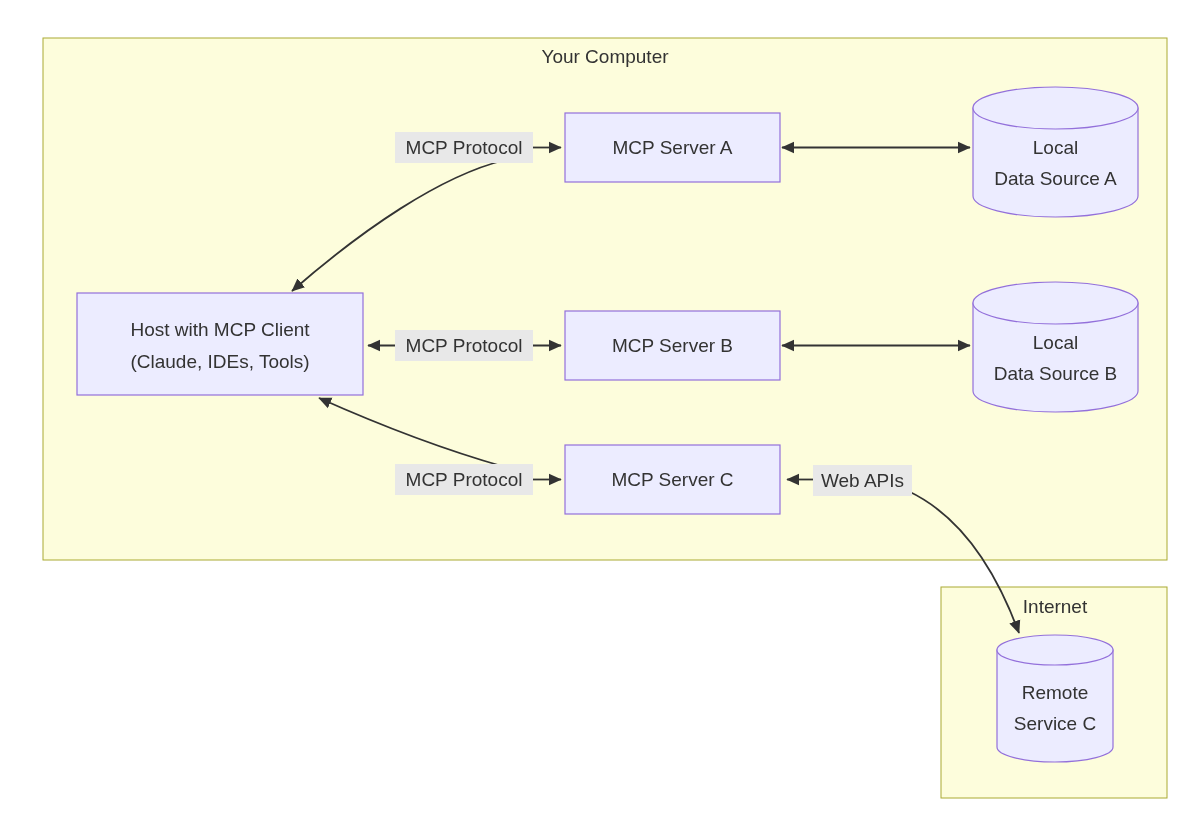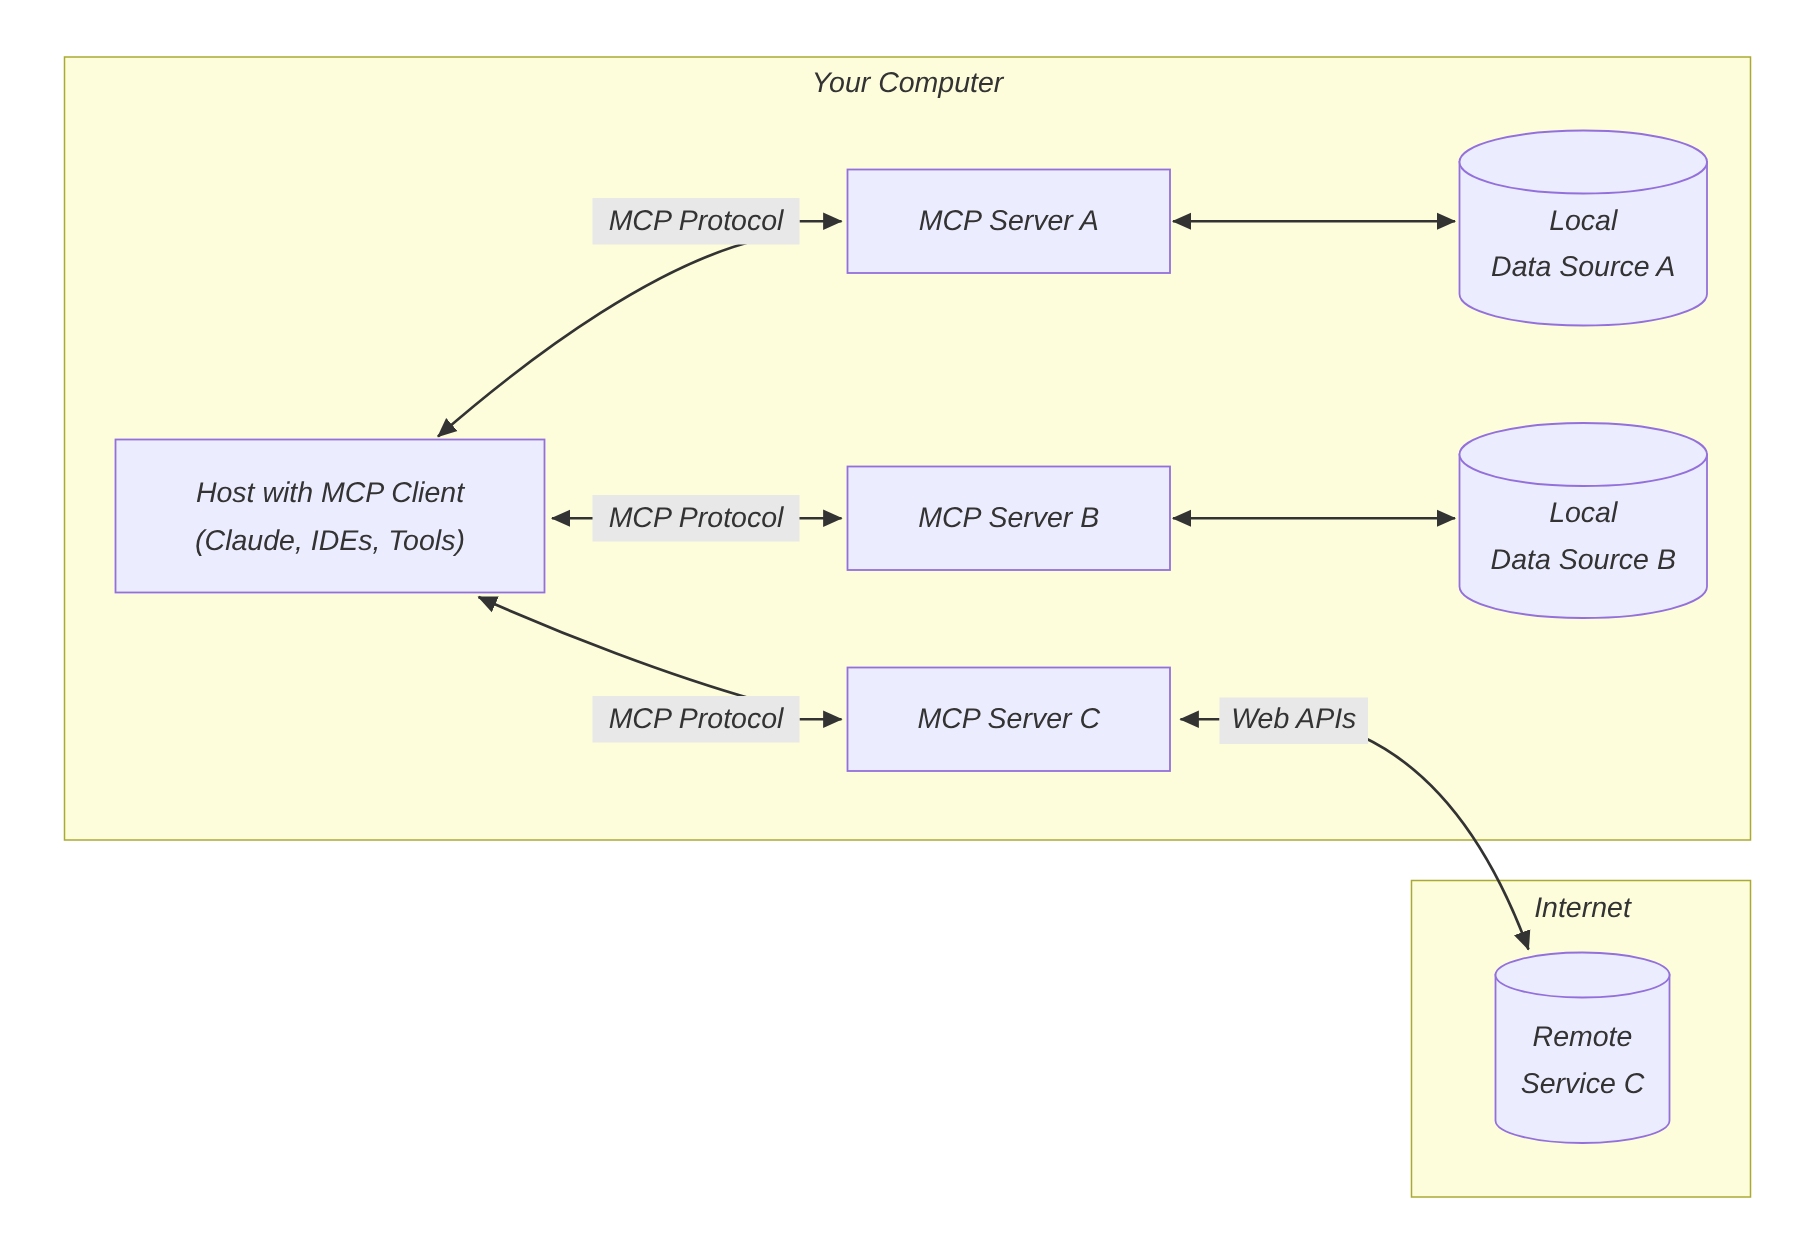--- a/index.html
+++ b/index.html
@@ -2,21 +2,21 @@
 <html style="--cluster-fill: #fdfddc; --cluster-border: #aaaa33; --node-fill: #ececff; --node-border: #9370db; --edge: #333333; --edge-label-bg: #e8e8e8; --text: #333333; --background: #ffffff;"><head>
 <meta charset="utf-8">
 <style>
   :root{
     --cluster-fill:#fdfddc; --cluster-border:#aaaa33;
     --node-fill:#ececff;    --node-border:#9370db;
     --edge:#333333;         --edge-label-bg:#e8e8e8;
     --text:#333333;         --background:#ffffff;
   }
   html,body{margin:0;padding:0;background:var(--background);}
-  .wrap{position:relative;width:1200px;height:836px;overflow:hidden;font-style:italic;}
+  .wrap{position:relative;width:1200px;height:836px;overflow:hidden;}
   svg{display:block;}
   svg text{
     font-family:"Liberation Sans", sans-serif;
     font-size:19px;
     fill:var(--text);
   }
   .cluster{fill:var(--cluster-fill);stroke:var(--cluster-border);stroke-width:1;}
   .node{fill:var(--node-fill);stroke:var(--node-border);stroke-width:1.2;}
   .edge{fill:none;stroke:var(--edge);stroke-width:1.8;}
   .elabel-bg{fill:var(--edge-label-bg);}

